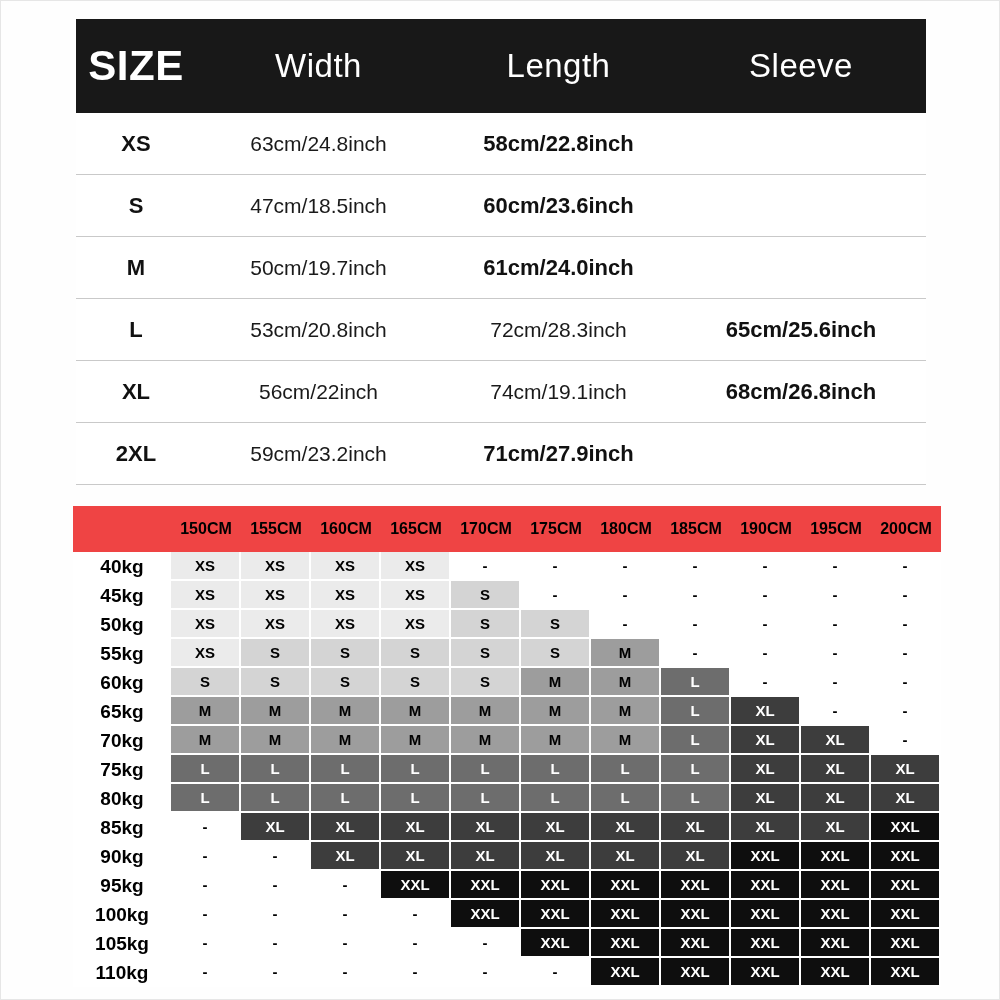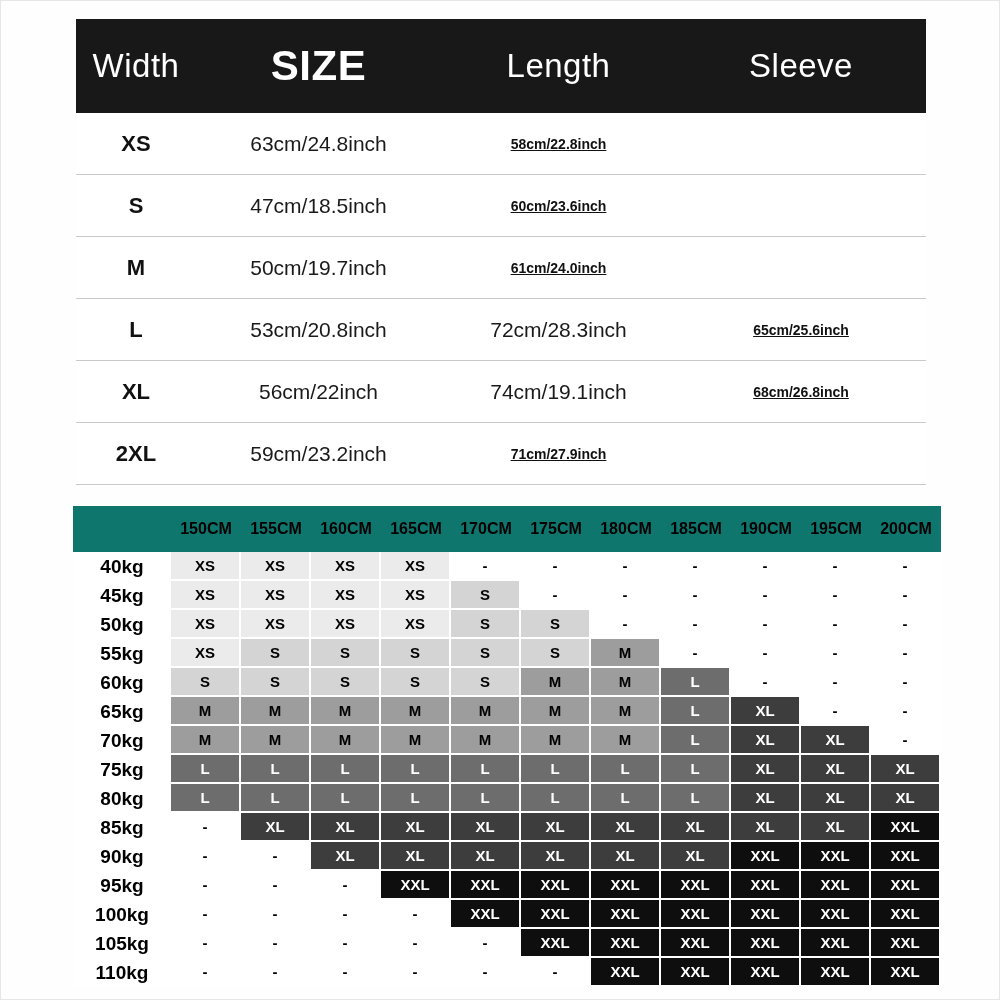--- a/index.html
+++ b/index.html
@@ -32,33 +32,33 @@
   .size-row {
     display:grid;
     grid-template-columns:120px 245px 235px 250px;
     height:62px;
     align-items:center;
     border-bottom:1px solid #c9c9c9;
     background:#fff;
   }
   .c-size   { text-align:center; font-size:22px; font-weight:700; }
   .c-val    { text-align:center; font-size:21px; font-weight:400; color:#1a1a1a; }
-  .c-sleeve { text-align:center; font-size:14px; font-weight:700;text-decoration:underline; }
+  .c-sleeve { text-align:center; font-size:22px; font-weight:700; }
 
   
   .fit-table { position:absolute; left:72px; top:505px; }
   .fit-grid {
     display:grid;
     grid-template-columns:98px repeat(11, 70px);
   }
   .fh {
     height:46px;
     display:flex; align-items:center; justify-content:center;
     font-size:16px; font-weight:700; color:#000;
-    background:#0f766e;
+    background:#ef4444;
   }
   .fw {
     height:29px;
     display:flex; align-items:center; justify-content:center;
     font-size:19px; font-weight:700; color:#000;
     background:#fff;
   }
   .fc {
     height:29px;
     display:flex; align-items:center; justify-content:center;
@@ -67,22 +67,22 @@
     border-bottom:2px solid #ffffff;
   }
 </style>
 </head>
 <body>
 
 <div class="page">
 
   <div class="size-table">
     <div class="size-header">
+        <div class="h first">SIZE</div>
         <div class="h">Width</div>
-        <div class="h first">SIZE</div>
         <div class="h">Length</div>
         <div class="h">Sleeve</div>
       </div>
     <div>
         <div class="size-row">
           <div class="c-size">XS</div>
           <div class="c-val">63cm/24.8inch</div>
           <div class="c-sleeve">58cm/22.8inch</div>
         </div>
         <div class="size-row">

